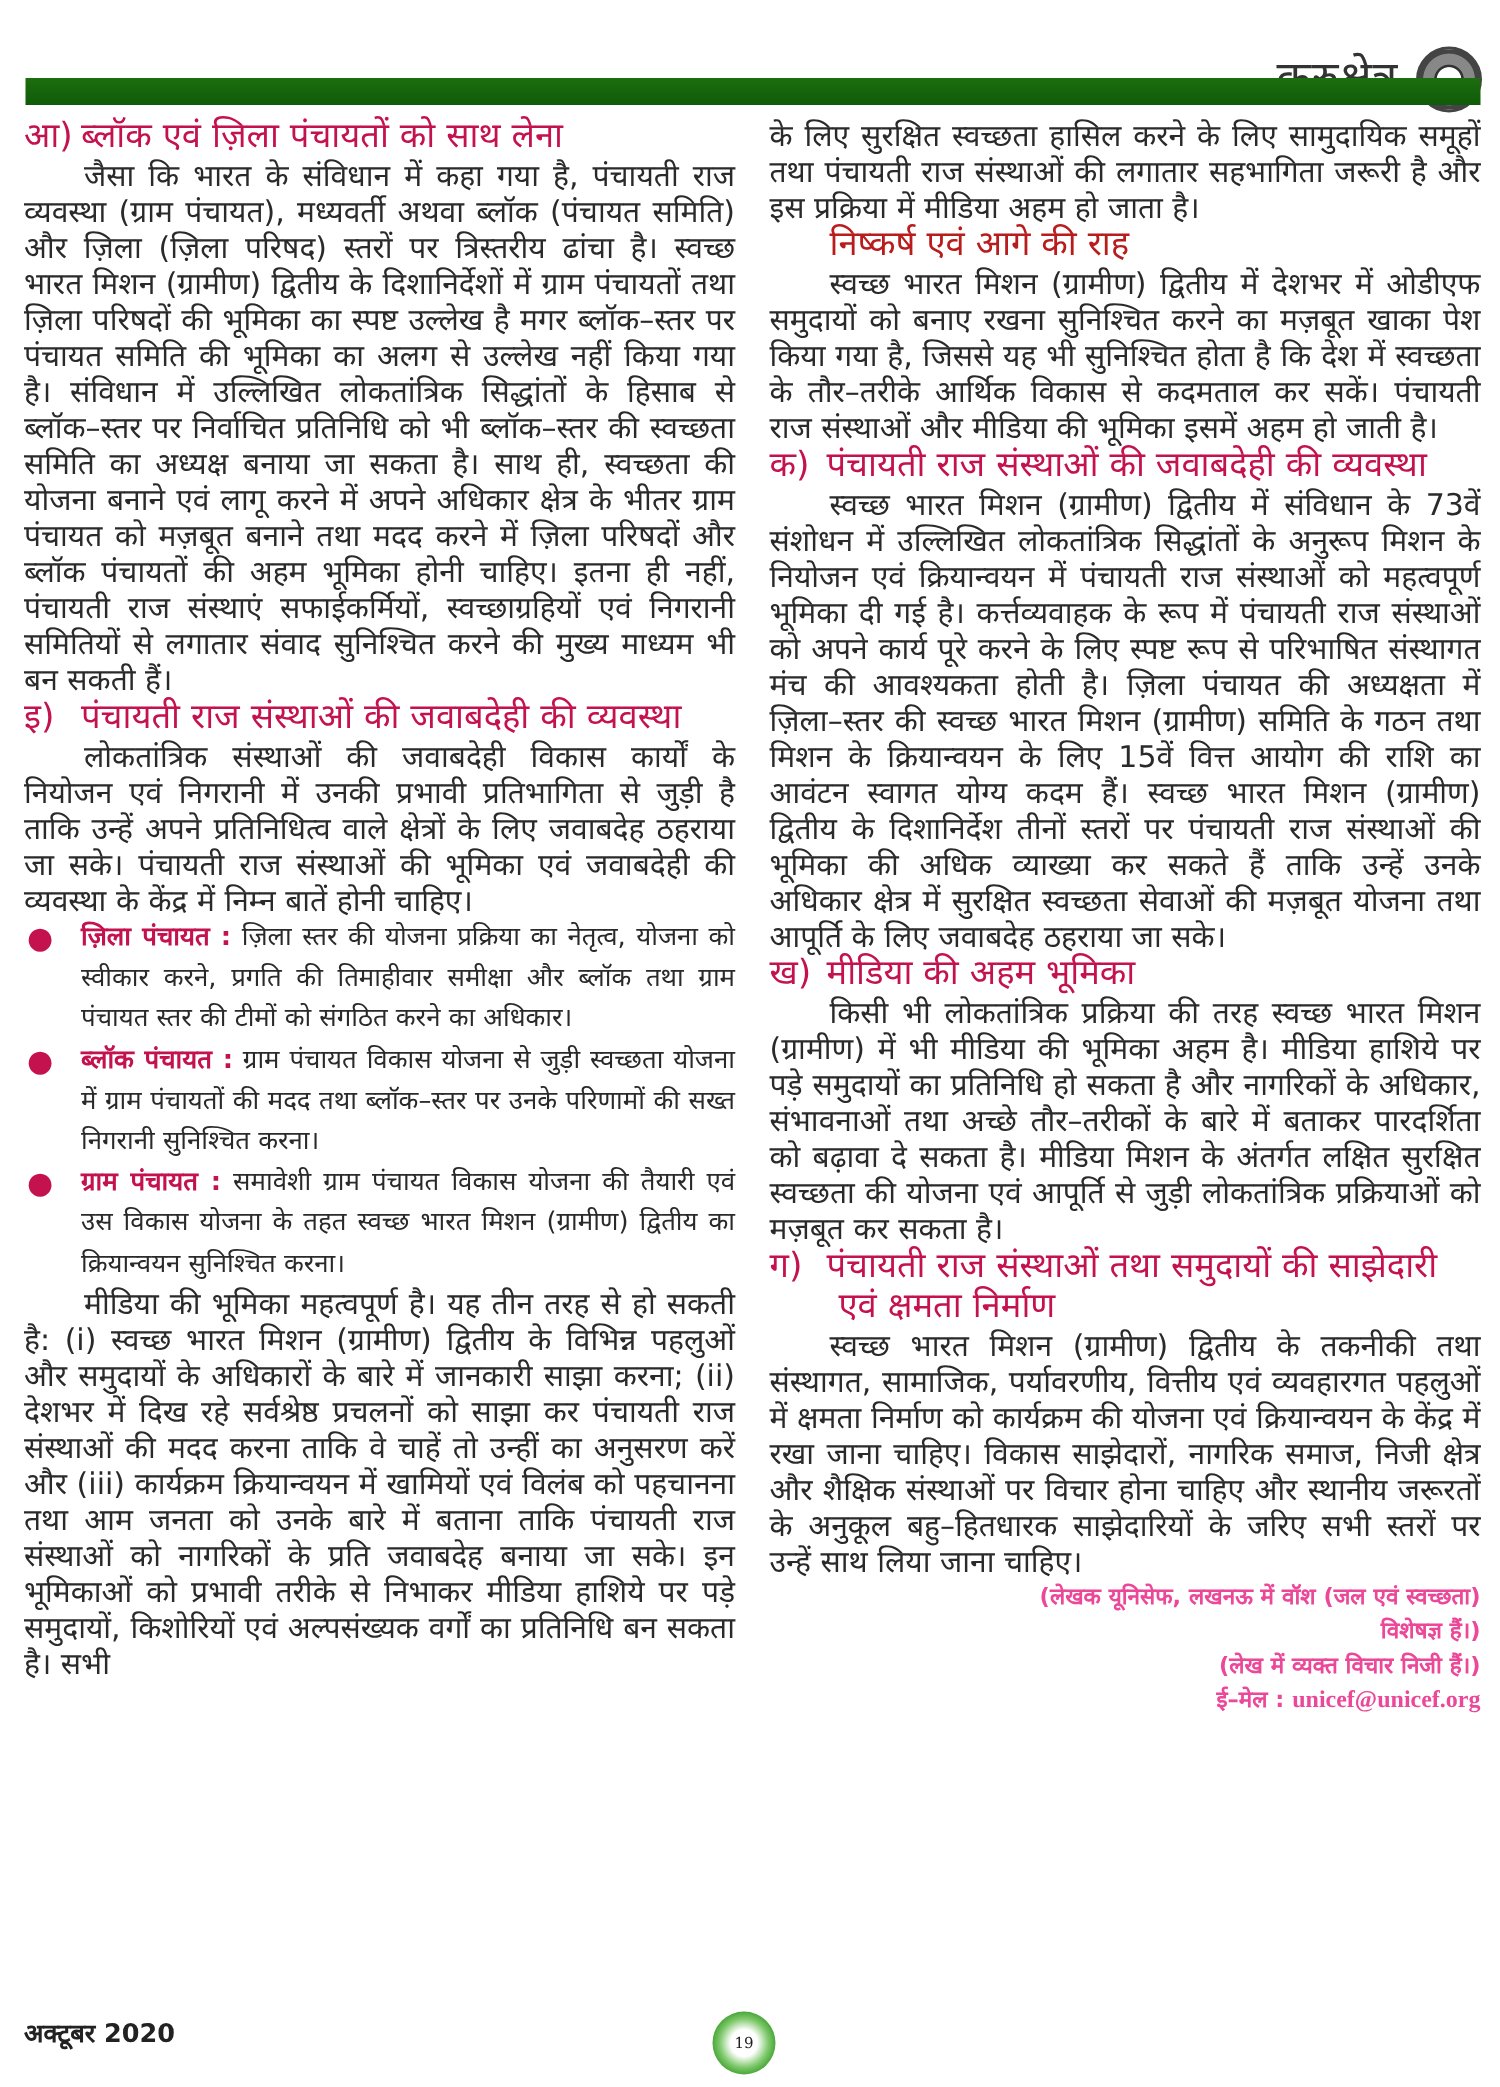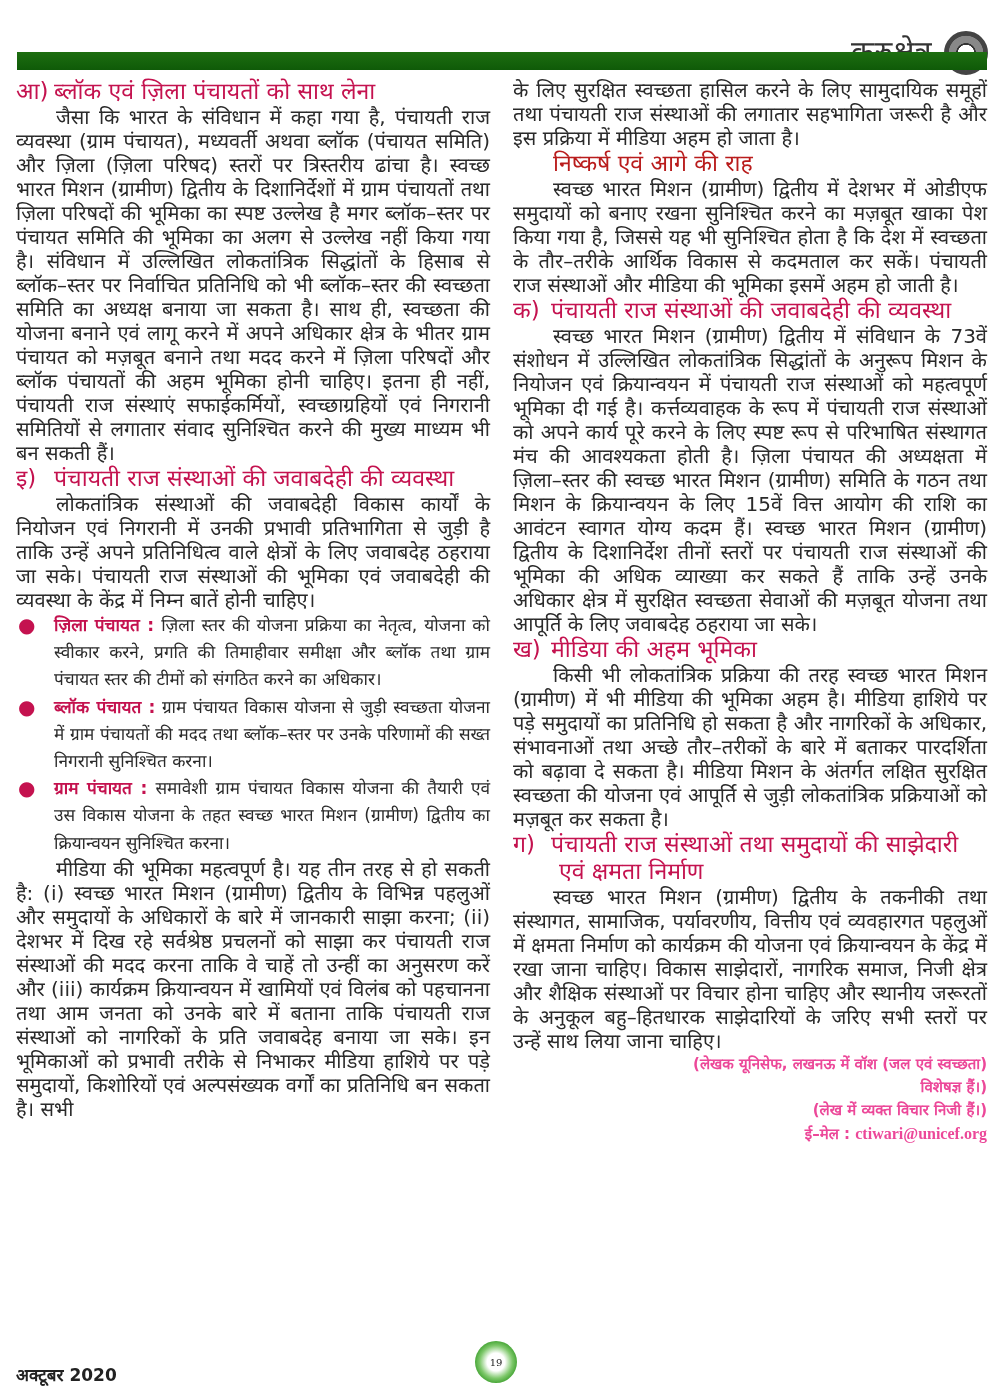--- a/index.html
+++ b/index.html
@@ -30,21 +30,21 @@
   }
   .h {
     color: #c4124f; font-weight: normal; font-size: 23px; line-height: 27px;
     padding-left: 46px; text-indent: -46px;
   }
   .h .mk { display: inline-block; width: 38px; text-indent: 0; }
   .h.plain { color: #b91c1c; padding-left: 40px; text-indent: 0; }
   .li { position: relative; padding-left: 38px; font-size: 17.2px; line-height: 27.2px; text-align: justify; }
   .li .bullet { position: absolute; left: 2px; top: 0; color: #c4124f; font-size: 20px; }
   .li .lbl { color: #c4124f; font-weight: bold; }
-  .footer-date { position: absolute; left: 16px; top: 1343px; font-size: 17px; font-weight: bold; color: #222; margin-top: 20px; }
+  .footer-date { position: absolute; left: 16px; top: 1343px; font-size: 17px; font-weight: bold; color: #222; }
   .page-num {
     position: absolute; left: 475px; top: 1341px; width: 42px; height: 42px; border-radius: 50%;
     background: radial-gradient(circle, #ffffff 0 30%, #7ec86b 55%, #1a8a0c 85%, #0e6d06 100%);
     display: flex; align-items: center; justify-content: center;
     font-family: "DejaVu Serif", serif; font-size: 10px; color: #222;
   }
   .credit { font-size: 15px; font-weight: bold; line-height: 23px; text-align: right; color: #ec4899; }
   .credit .email { font-family: "Liberation Serif", serif; font-size: 16px; }
 </style>
 </head>
@@ -106,19 +106,19 @@
     <span class="mk">ग)</span><span>पंचायती राज संस्थाओं तथा समुदायों की साझेदारी एवं क्षमता निर्माण</span>
   </div>
   <p class="para">स्वच्छ भारत मिशन (ग्रामीण) द्वितीय के तकनीकी तथा संस्थागत, सामाजिक, पर्यावरणीय, वित्तीय एवं व्यवहारगत पहलुओं में क्षमता निर्माण को कार्यक्रम की योजना एवं क्रियान्वयन के केंद्र में रखा जाना चाहिए। विकास साझेदारों, नागरिक समाज, निजी क्षेत्र और शैक्षिक संस्थाओं पर विचार होना चाहिए और स्थानीय जरूरतों के अनुकूल बहु–हितधारक साझेदारियों के जरिए सभी स्तरों पर उन्हें साथ लिया जाना चाहिए।</p>
 
   <div class="credit">
     <div>(लेखक यूनिसेफ, लखनऊ में वॉश (जल एवं स्वच्छता)</div>
     <div>विशेषज्ञ हैं।)</div>
     <div>(लेख में व्यक्त विचार निजी हैं।)</div>
     <div>
       <span>ई–मेल :</span>
-      <span class="email">ctiwari@unicef.org</span>
+      <span class="email">unicef@unicef.org</span>
     </div>
   </div>
 </div>
 
 <div class="footer-date">अक्टूबर 2020</div>
 <div class="page-num">19</div>
 
 </body></html>

